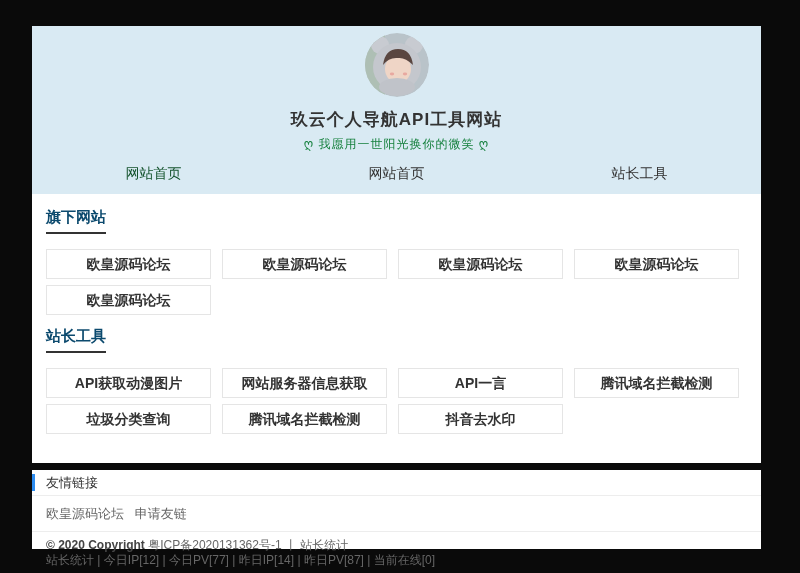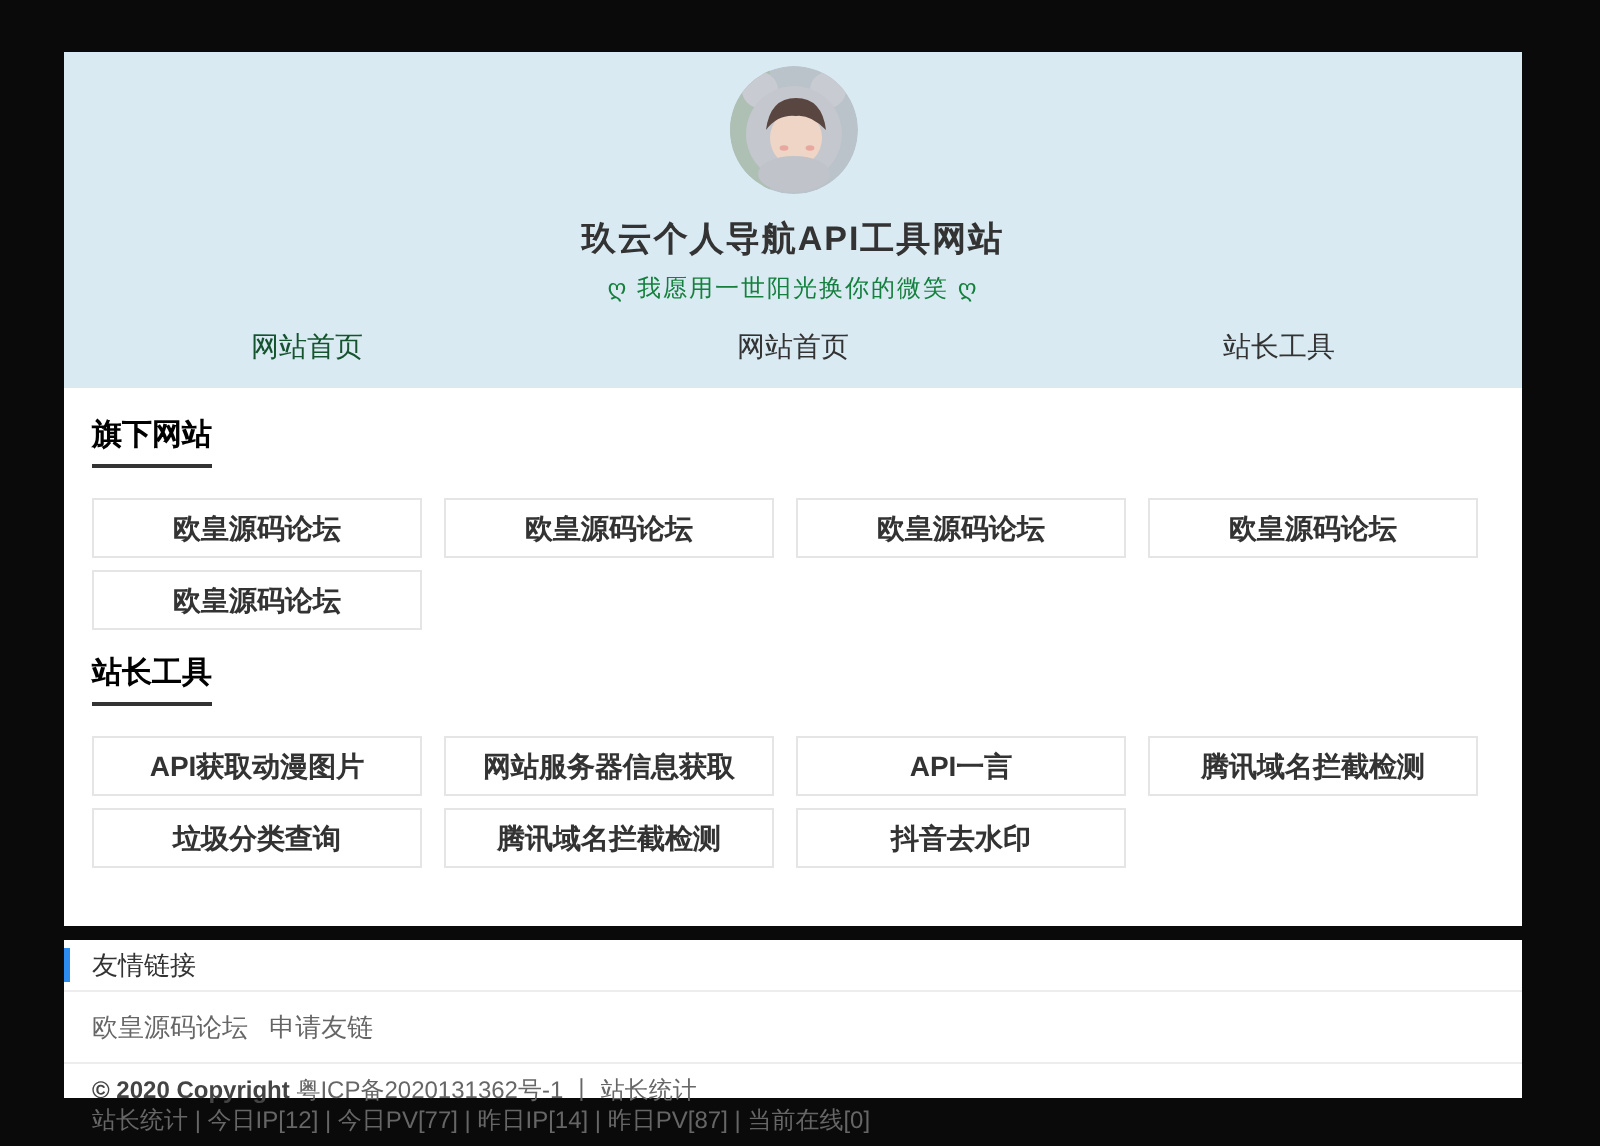--- a/index.html
+++ b/index.html
@@ -44,21 +44,21 @@
   }
   .nav-item.active { color: #14532d; }
 
   main.content {
     height: 269px;
     padding: 12px 14px 0 14px;
     background: #fff;
   }
   .sec-heading {
     display: inline-block;
-    font-size: 15px; font-weight: bold; color: #000000;
+    font-size: 15px; font-weight: bold; color: #0c4a6e;
     padding-bottom: 5px;
     border-bottom: 2px solid #333;
   }
   .sec-heading.first { margin: 2px 0 0 0; }
   .sec-heading.second { margin: 6px 0 0 0; }
   .btn-grid {
     display: flex; flex-wrap: wrap;
     gap: 6px 11px;
     margin-top: 15px; margin-bottom: 6px;
   }

